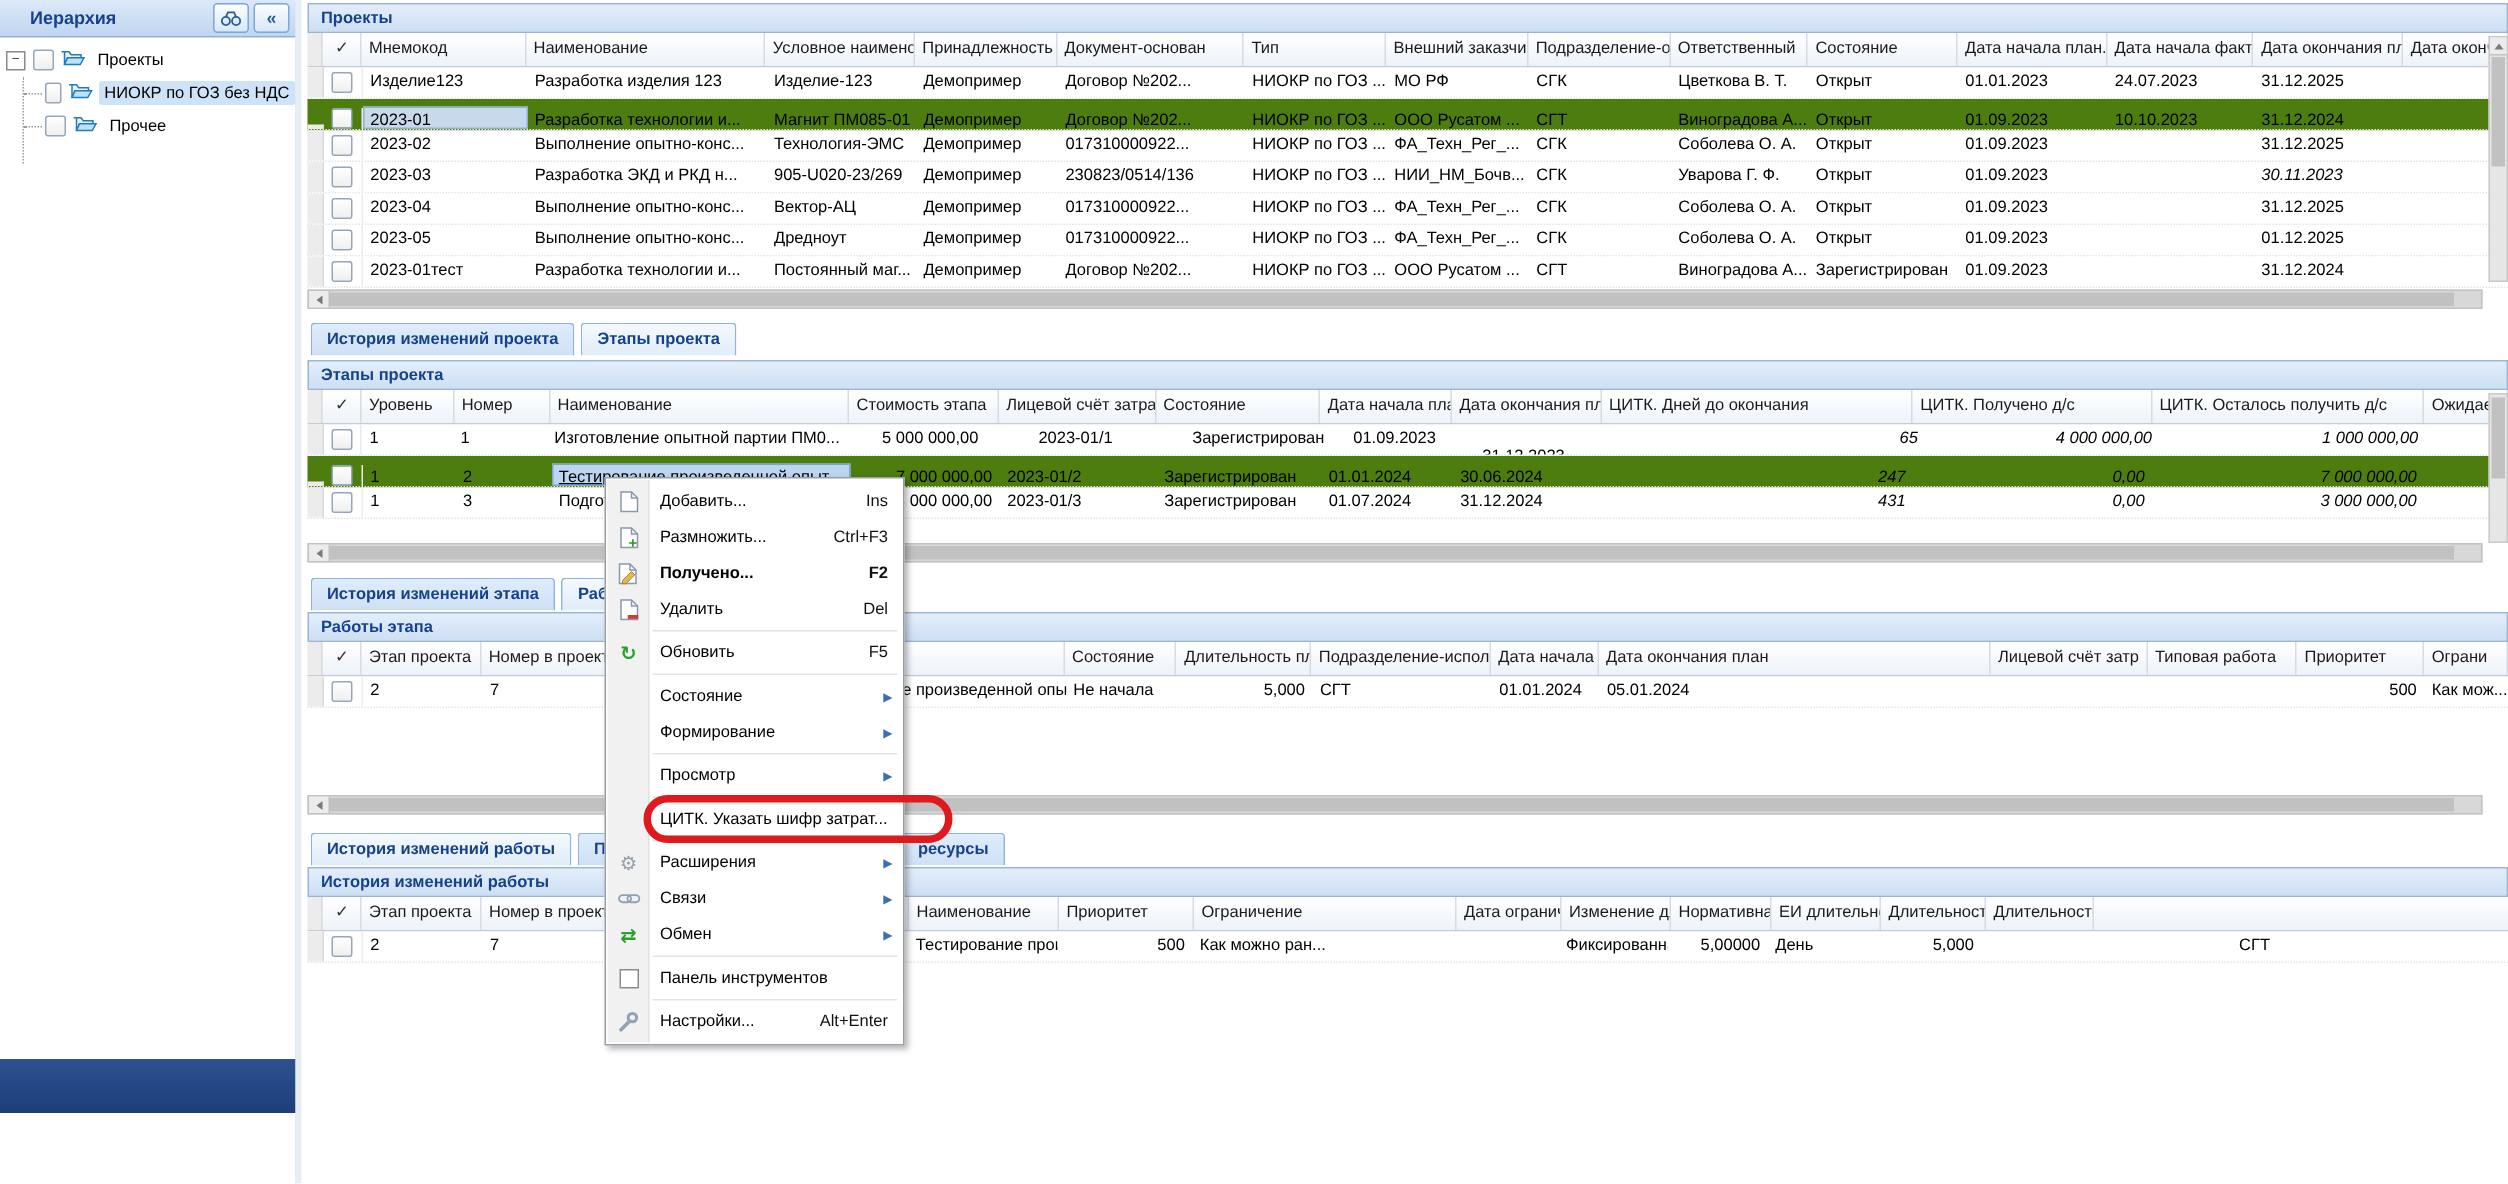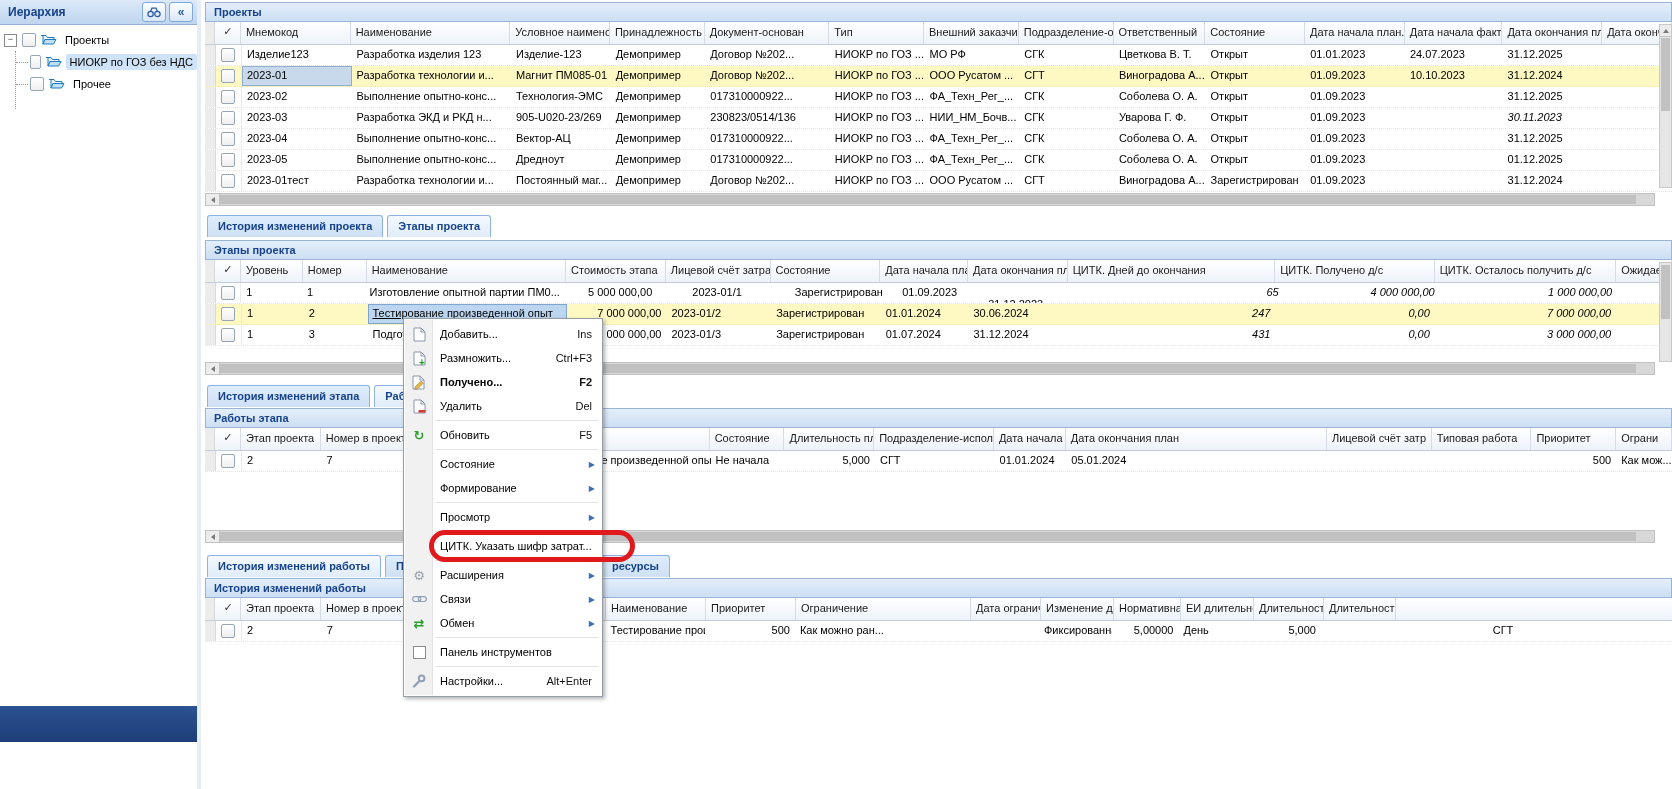--- a/index.html
+++ b/index.html
@@ -2,21 +2,21 @@
 <html><head>
 <meta charset="utf-8">
 <style>
   html,body{margin:0;padding:0;width:1672px;height:789px;overflow:hidden;
     font-family:"Liberation Sans","DejaVu Sans",sans-serif;background:#fff;}
   #app{position:relative;width:1672px;height:789px;background:#fff;font-size:11px;color:#000;}
 
   
   #sidebar{position:absolute;left:0;top:0;width:197px;height:789px;background:#fff;border-right:1px solid #c6d3e4;}
   #sb-head{height:24px;background:linear-gradient(#dce9f9,#bfd5ef);border-bottom:1px solid #93afd3;
-    display:flex;align-items:center;padding:0 4px 0 8px;}
+    display:flex;align-items:center;padding:0 4px 0 20px;}
   #sb-title{font-weight:bold;color:#15428b;font-size:12px;flex:1;}
   .sb-btn{width:22px;height:18px;margin-left:3px;border:1px solid #7fa8d9;border-radius:3px;
     background:linear-gradient(#fdfefe,#d8e7f7);display:flex;align-items:center;justify-content:center;
     color:#2a5aa0;font-weight:bold;font-size:12px;cursor:pointer;}
   .tree{padding:4px 0 0 4px;position:relative;}
   .tnode{height:22px;display:flex;align-items:center;}
   .tnode .plusbox{width:11px;height:11px;border:1px solid #8a8a8a;background:#fff;font-size:9px;line-height:9px;
     text-align:center;color:#444;margin-right:3px;}
   .cb{width:12px;height:12px;border:1px solid #97a5b8;background:linear-gradient(#fff,#efefef);border-radius:2px;margin:0 4px 0 2px;}
   .tlabel{padding:2px 4px;white-space:nowrap;}
@@ -29,21 +29,21 @@
 
   
   .abs{position:absolute;}
   .sec-title{height:20px;background:linear-gradient(#e3eefb,#cddff3);border:1px solid #9ab4d6;border-bottom:1px solid #9ab4d6;
     color:#15428b;font-weight:bold;line-height:18px;padding:0 8px;box-sizing:border-box;}
   .grid{background:#fff;}
   .ghead{display:flex;height:22px;background:linear-gradient(#ffffff,#edf3fa);border-bottom:1px solid #c2cbd6;}
   .gh{box-sizing:border-box;border-right:1px solid #d5dce5;padding:4px 4px 0 5px;white-space:nowrap;overflow:hidden;
     color:#1a1a1a;}
   .grow{display:flex;height:20px;border-bottom:1px dotted #e4e4e4;background:#fff;}
-  .grow.sel{background:#fef9c3;}
+  .grow.sel{background:#4d7c0f;align-items:flex-end;}
   .gc{box-sizing:border-box;padding:3px 5px 0 5px;white-space:nowrap;overflow:hidden;}
   .gc.right{text-align:right;}
   .gc.ital{font-style:italic;}
   .gc.selcell{background:#bdd6f0;outline:1px solid #7da5cf;outline-offset:-1px;text-decoration:underline;}
   .gc.selcell2{background:#c9d9ec;outline:1px solid #93afd0;outline-offset:-1px;}
   .gut{background:#ececec;border-right:1px solid #d9d9d9;box-sizing:border-box;}
   .cbcell{display:flex;align-items:center;justify-content:center;box-sizing:border-box;border-right:1px solid #ebebeb;}
   .cbcell .cb{margin:0;}
   .chk{padding-top:3px;text-align:center;color:#333;}
 

